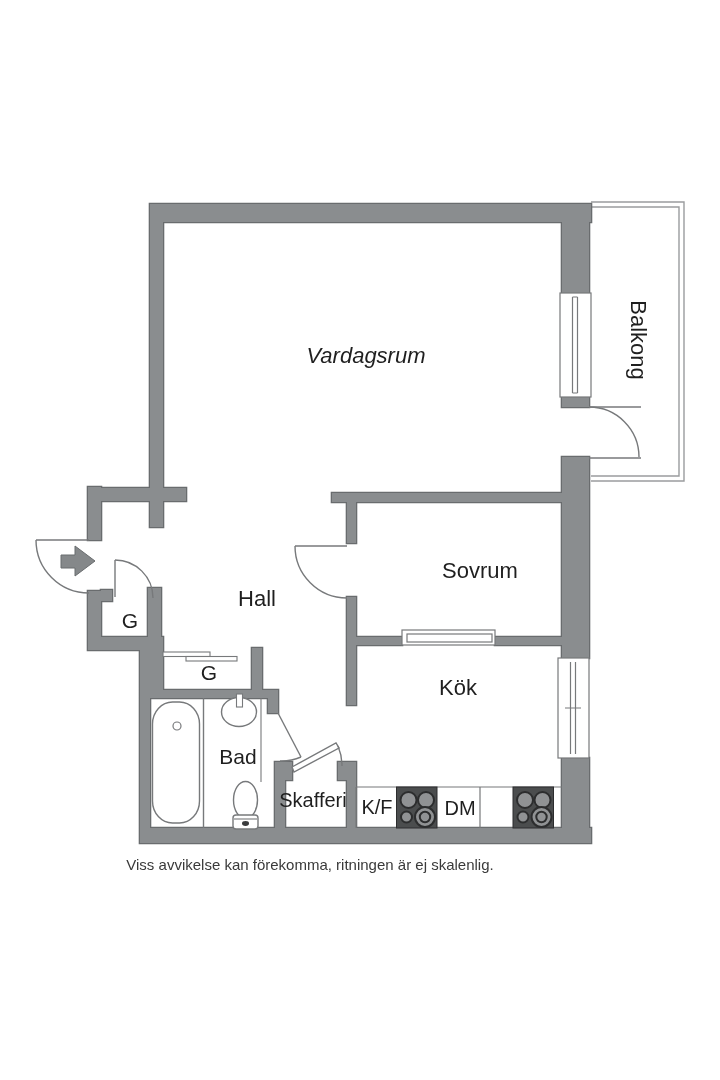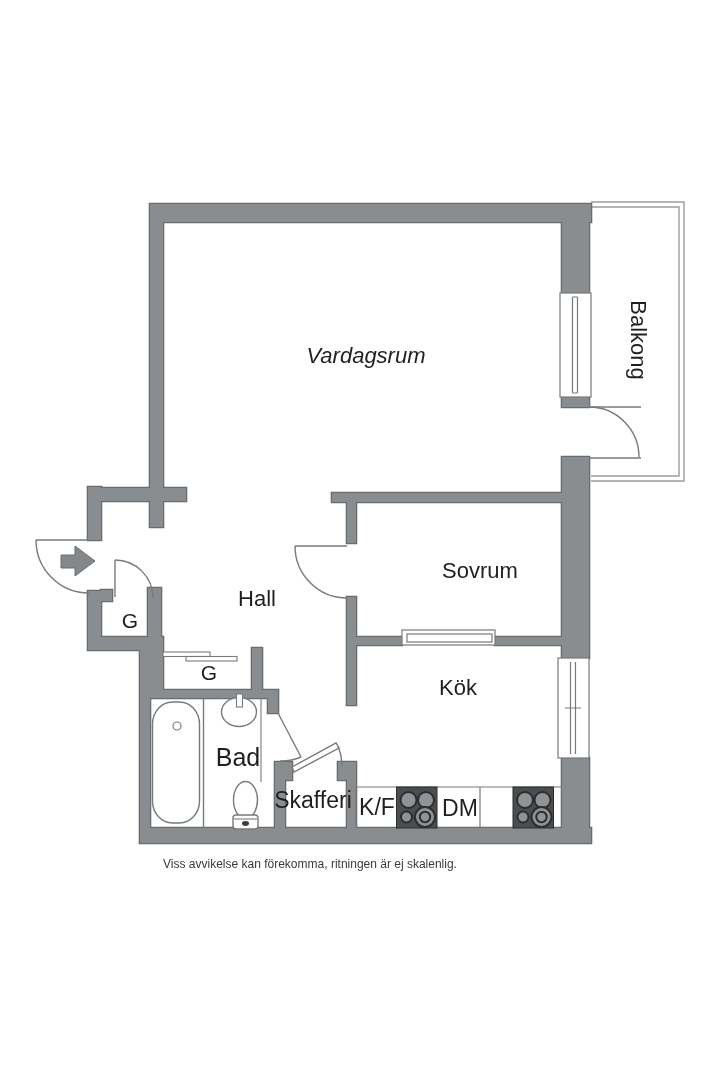--- a/index.html
+++ b/index.html
@@ -2,24 +2,24 @@
 <html><head>
 <meta charset="utf-8">
 <style>
   html,body{margin:0;padding:0;background:#ffffff;}
   #stage{position:relative;width:720px;height:1080px;background:#ffffff;overflow:hidden;
          font-family:"Liberation Sans","DejaVu Sans",sans-serif;}
   #plan-svg{position:absolute;left:0;top:0;}
   .lbl{position:absolute;transform:translate(-50%,-50%);color:#1f1f1f;white-space:nowrap;
        font-family:"Liberation Sans","DejaVu Sans",sans-serif;}
   .lbl.room{font-size:22px;}
-  .lbl.small{font-size:23px;}
+  .lbl.small{font-size:20px;}
   .lbl.g{font-size:21px;}
   .lbl.rot{transform:translate(-50%,-50%) rotate(90deg);}
-  #disclaimer{position:absolute;transform:translate(-50%,-50%);font-size:12px;color:#3a3a3a;white-space:nowrap;}
+  #disclaimer{position:absolute;transform:translate(-50%,-50%);font-size:15px;color:#3a3a3a;white-space:nowrap;}
 </style>
 </head>
 <body>
 
 <div id="stage">
 
   <svg id="plan-svg" width="720" height="1080" viewBox="0 0 720 1080">
     <defs>
 
       <path id="wallpath" d="
@@ -128,21 +128,21 @@
     </g>
     <use href="#hob" x="396.5" y="787"></use>
     <use href="#hob" x="513" y="787"></use>
   </svg>
 
   <div class="lbl room" style="left:366px;top:356px;font-style:italic;">Vardagsrum</div>
   <div class="lbl room rot" style="left:638px;top:340px;">Balkong</div>
   <div class="lbl room" style="left:480px;top:571px;">Sovrum</div>
   <div class="lbl room" style="left:257px;top:599px;text-align:center;">Hall</div>
   <div class="lbl room" style="left:458px;top:688px;">Kök</div>
-  <div class="lbl room" style="left:238px;top:757px;font-size:25px;">Bad</div>
+  <div class="lbl room" style="left:238px;top:757px;font-size:21px;">Bad</div>
   <div class="lbl small" style="left:313px;top:800px;">Skafferi</div>
   <div class="lbl g" style="left:130px;top:621px;">G</div>
   <div class="lbl g" style="left:209px;top:673px;">G</div>
   <div class="lbl small" style="left:377px;top:807px;">K/F</div>
   <div class="lbl small" style="left:460px;top:808px;text-align:right;">DM</div>
 
   <div id="disclaimer" style="left:310px;top:864px;">Viss avvikelse kan förekomma, ritningen är ej skalenlig.</div>
 </div>
 
 </body></html>

